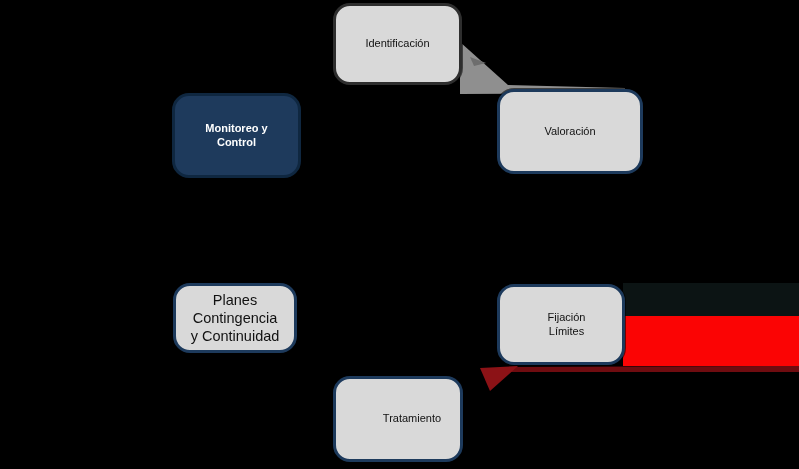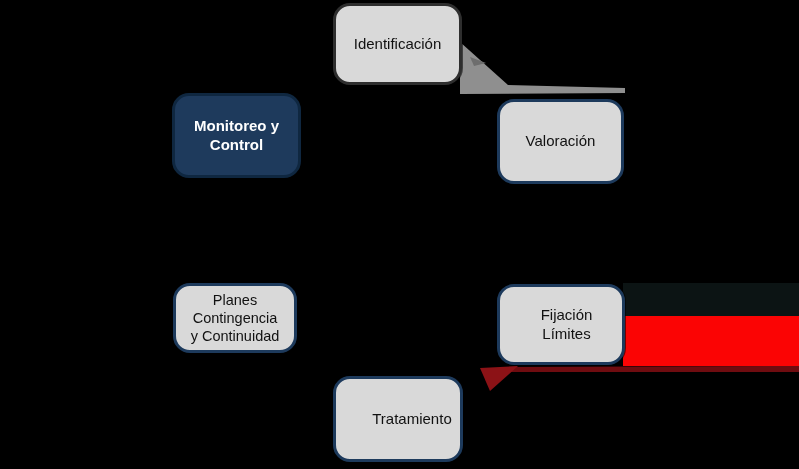--- a/index.html
+++ b/index.html
@@ -24,34 +24,34 @@
   .node {
     position: absolute;
     z-index: 2;
     box-sizing: border-box;
     border-radius: 17px;
     display: flex;
     flex-direction: column;
     align-items: center;
     justify-content: center;
     text-align: center;
-    font-size: 15px;
+    font-size: 11px;
     line-height: 1.25;
     color: #111111;
     background: #d9d9d9;
     border: 3px solid #1d3a5c;
     box-shadow: 0 0 0 1px rgba(0,0,0,0.55);
   }
   .node .line { display: block; }
   .node-identificacion {
     left: 333px; top: 3px; width: 129px; height: 82px;
     border-color: #2e2e2e;
   }
   .node-valoracion {
-    left: 497px; top: 99px; width: 127px; height: 85px;
+    left: 497px; top: 89px; width: 146px; height: 85px;
   }
   .node-monitoreo {
     left: 172px; top: 93px; width: 129px; height: 85px;
     background: #1e3a5c;
     border-color: #0f2740;
     color: #ffffff;
     font-weight: 700;
   }
   .node-planes {
     left: 173px; top: 283px; width: 124px; height: 70px;

